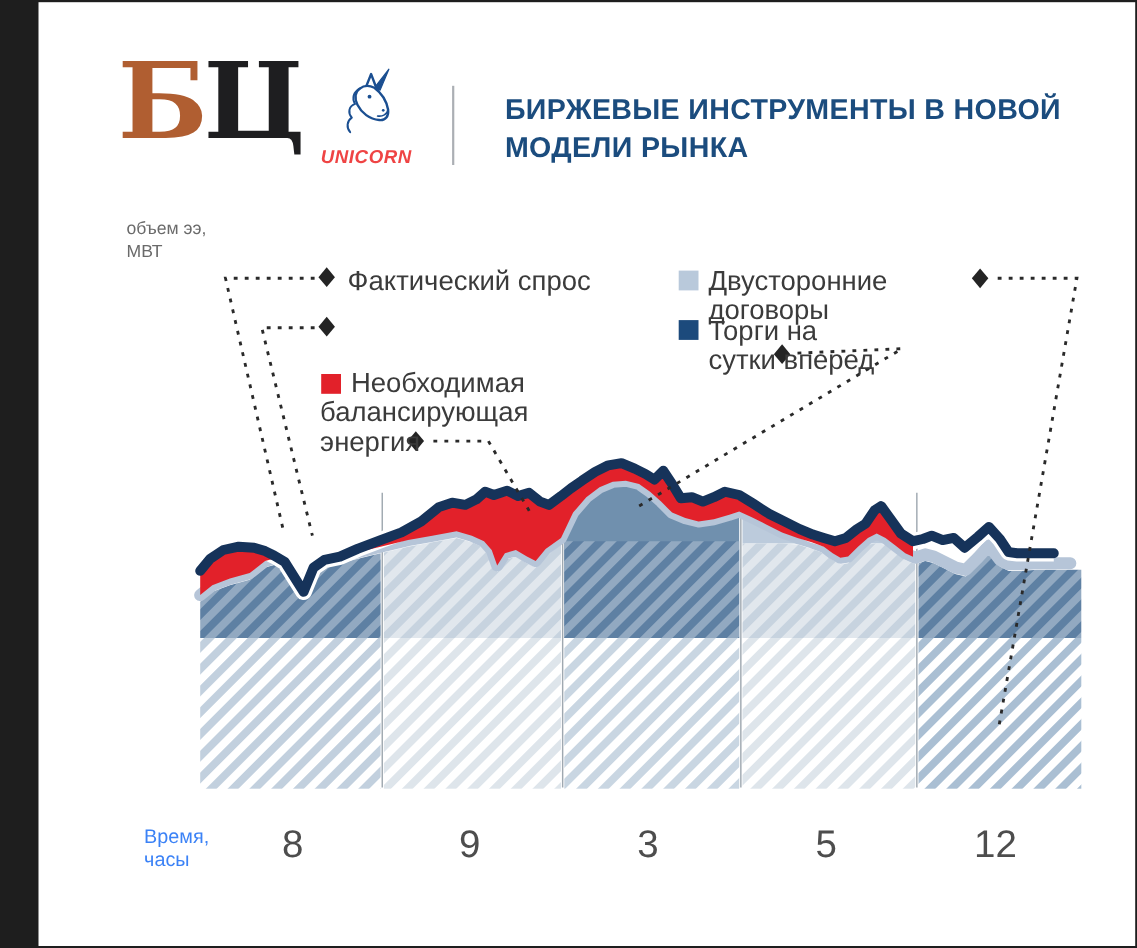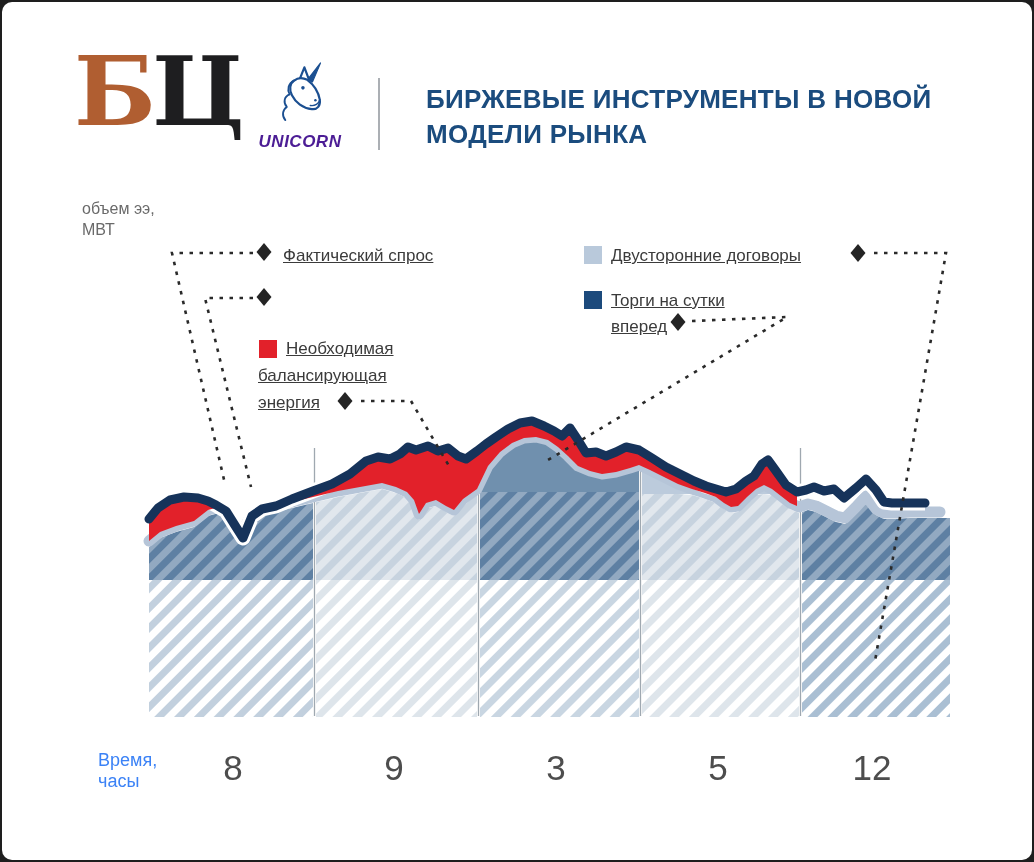--- a/index.html
+++ b/index.html
@@ -1,41 +1,41 @@
 <!DOCTYPE html>
 <html><head>
 <meta charset="utf-8">
 <style>
   html,body{margin:0;padding:0;}
   body{width:1034px;height:862px;background:#1E1E1E;position:relative;
        font-family:"Liberation Sans",sans-serif;}
-  .canvas{position:absolute;inset:2px;background:#fff;border-radius:10px;overflow:hidden;}
+  .canvas{position:absolute;inset:2px;background:#fff;border-radius:0;overflow:hidden;margin-left:33px;}
   .abs{position:absolute;}
   #chart-svg{position:absolute;left:-2px;top:-2px;width:1034px;height:862px;}
 
   
   .bc-logo{left:72px;top:40px;font-family:"DejaVu Serif","Liberation Serif",serif;
            font-weight:700;font-size:96px;line-height:100px;letter-spacing:-4px;}
   .bc-b{color:#B05E31;}
   .bc-c{color:#1E1E20;}
   .unicorn-box{left:238px;top:58px;width:120px;text-align:center;}
-  .unicorn-label{color:#4c1d95;font-weight:800;font-style:italic;font-size:17px;
+  .unicorn-label{color:#ef4444;font-weight:800;font-style:italic;font-size:17px;
                  letter-spacing:.5px;margin-top:2px;}
   .divider{left:376px;top:76px;width:2px;height:72px;background:#ABAFB4;}
   .title{left:424px;top:80px;width:520px;font-size:26px;line-height:35px;
          font-weight:700;color:#1B4C7E;letter-spacing:.3px;}
 
   
   .ylab{left:80px;top:196px;font-size:16px;line-height:21px;color:#6A6A6A;}
   .xlab{left:96px;top:748px;font-size:18px;line-height:21px;color:#3b82f6;}
   #hours{left:0;top:746px;width:100%;height:50px;}
   .hour{position:absolute;transform:translateX(-50%);font-size:35px;color:#4D4D4D;}
 
   
-  .lg{font-size:17px;line-height:26px;color:#3B3B3B;text-decoration:underline;}
+  .lg{font-size:25px;line-height:26px;color:#3B3B3B;}
   .sq{width:18px;height:18px;}
   .lg-actual{left:281px;top:241px;}
   .lg-forecast{left:281px;top:286px;}
   .lg-balancing{left:256px;top:333px;width:180px;text-indent:28px;line-height:27px;}
   .sq-balancing{left:257px;top:338px;}
   .lg-bilateral{left:609px;top:241px;width:260px;}
   .sq-bilateral{left:582px;top:244px;}
   .lg-dayahead{left:609px;top:286px;width:152px;}
   .sq-dayahead{left:582px;top:289px;}
 </style>

